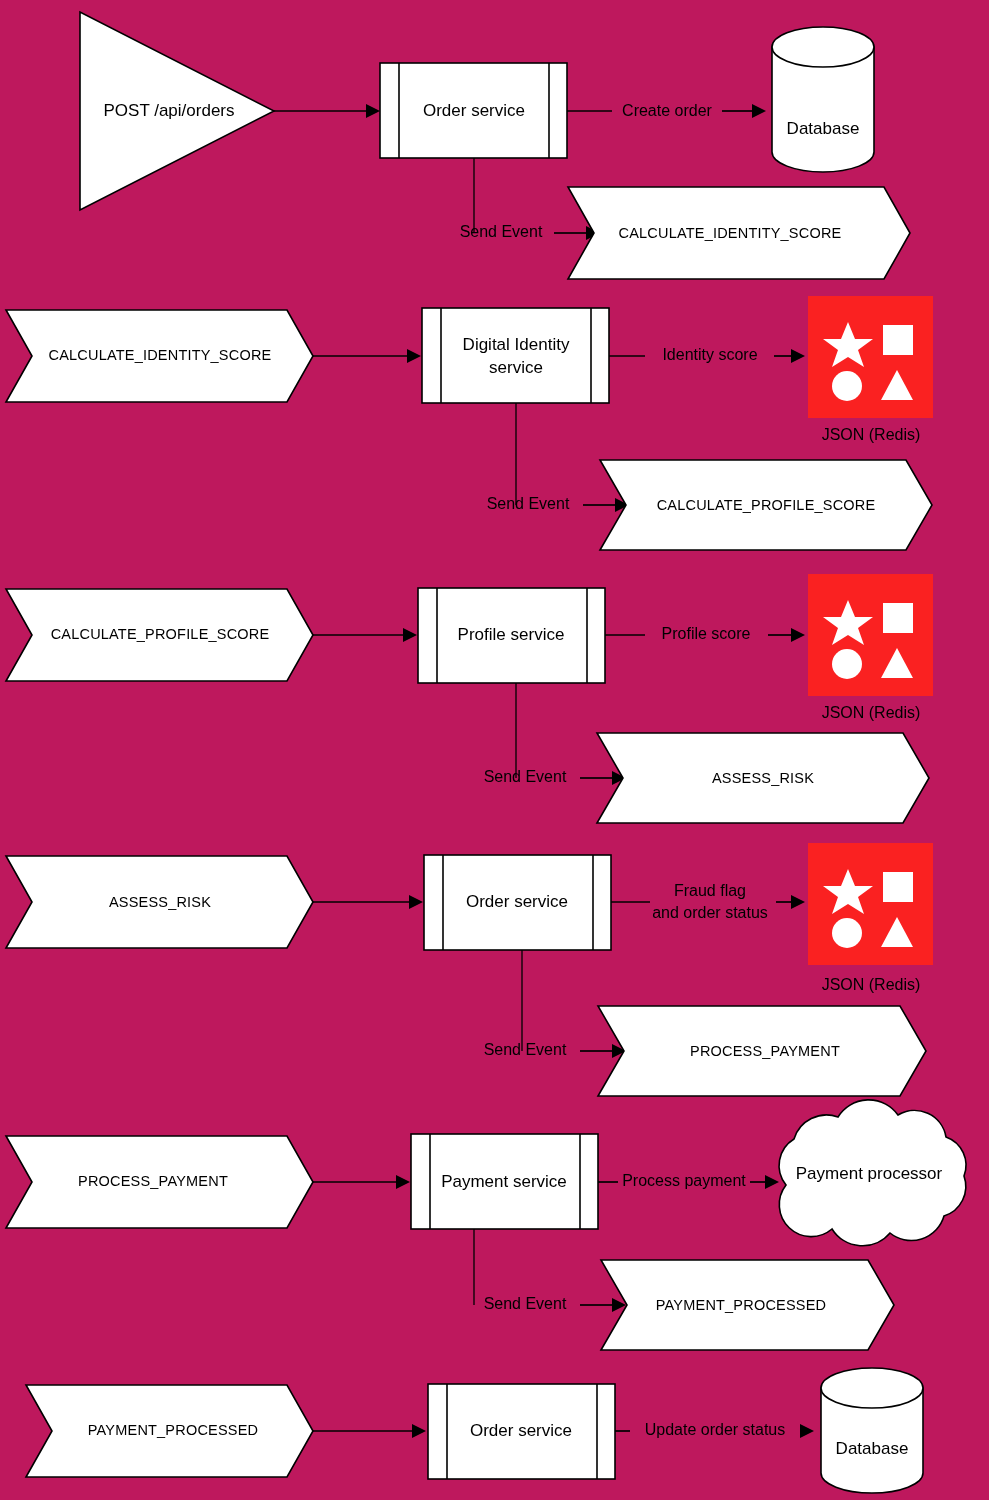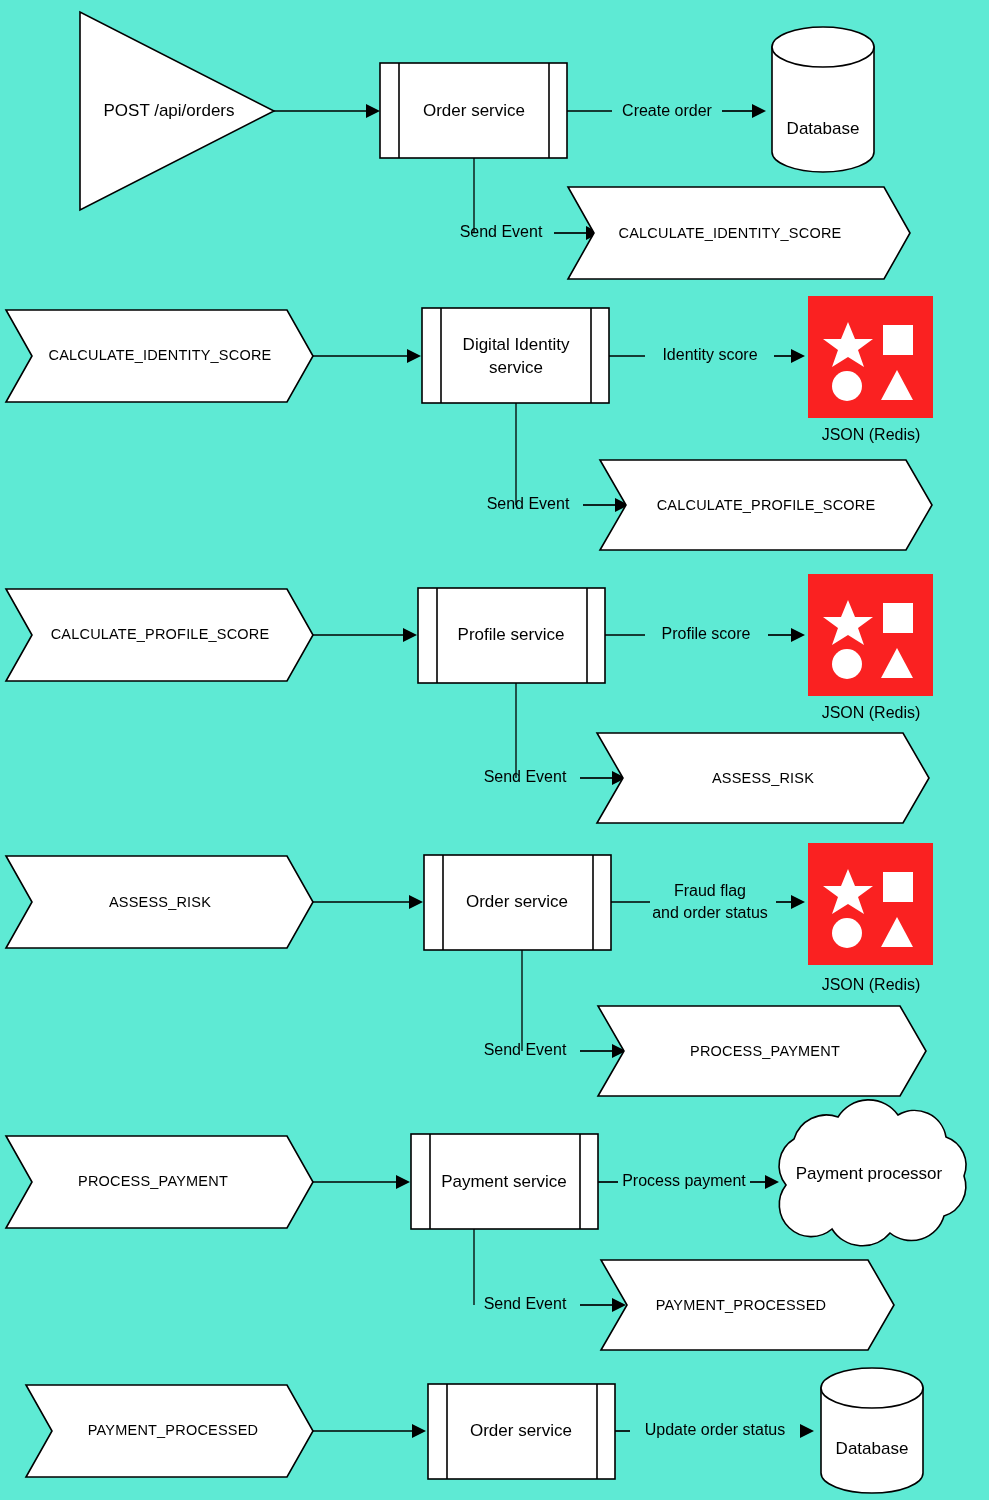--- a/index.html
+++ b/index.html
@@ -9,21 +9,21 @@
     background: #ffffff;
   }
   body {
     font-family: "Liberation Sans", sans-serif;
     color: #000000;
   }
   #diagram-root {
     position: relative;
     width: 989px;
     height: 1500px;
-    background: #5eead4;
+    background: #be185d;
     overflow: hidden;
   }
   svg.layer {
     position: absolute;
     left: 0;
     top: 0;
     width: 989px;
     height: 1500px;
   }
   .stroke {

